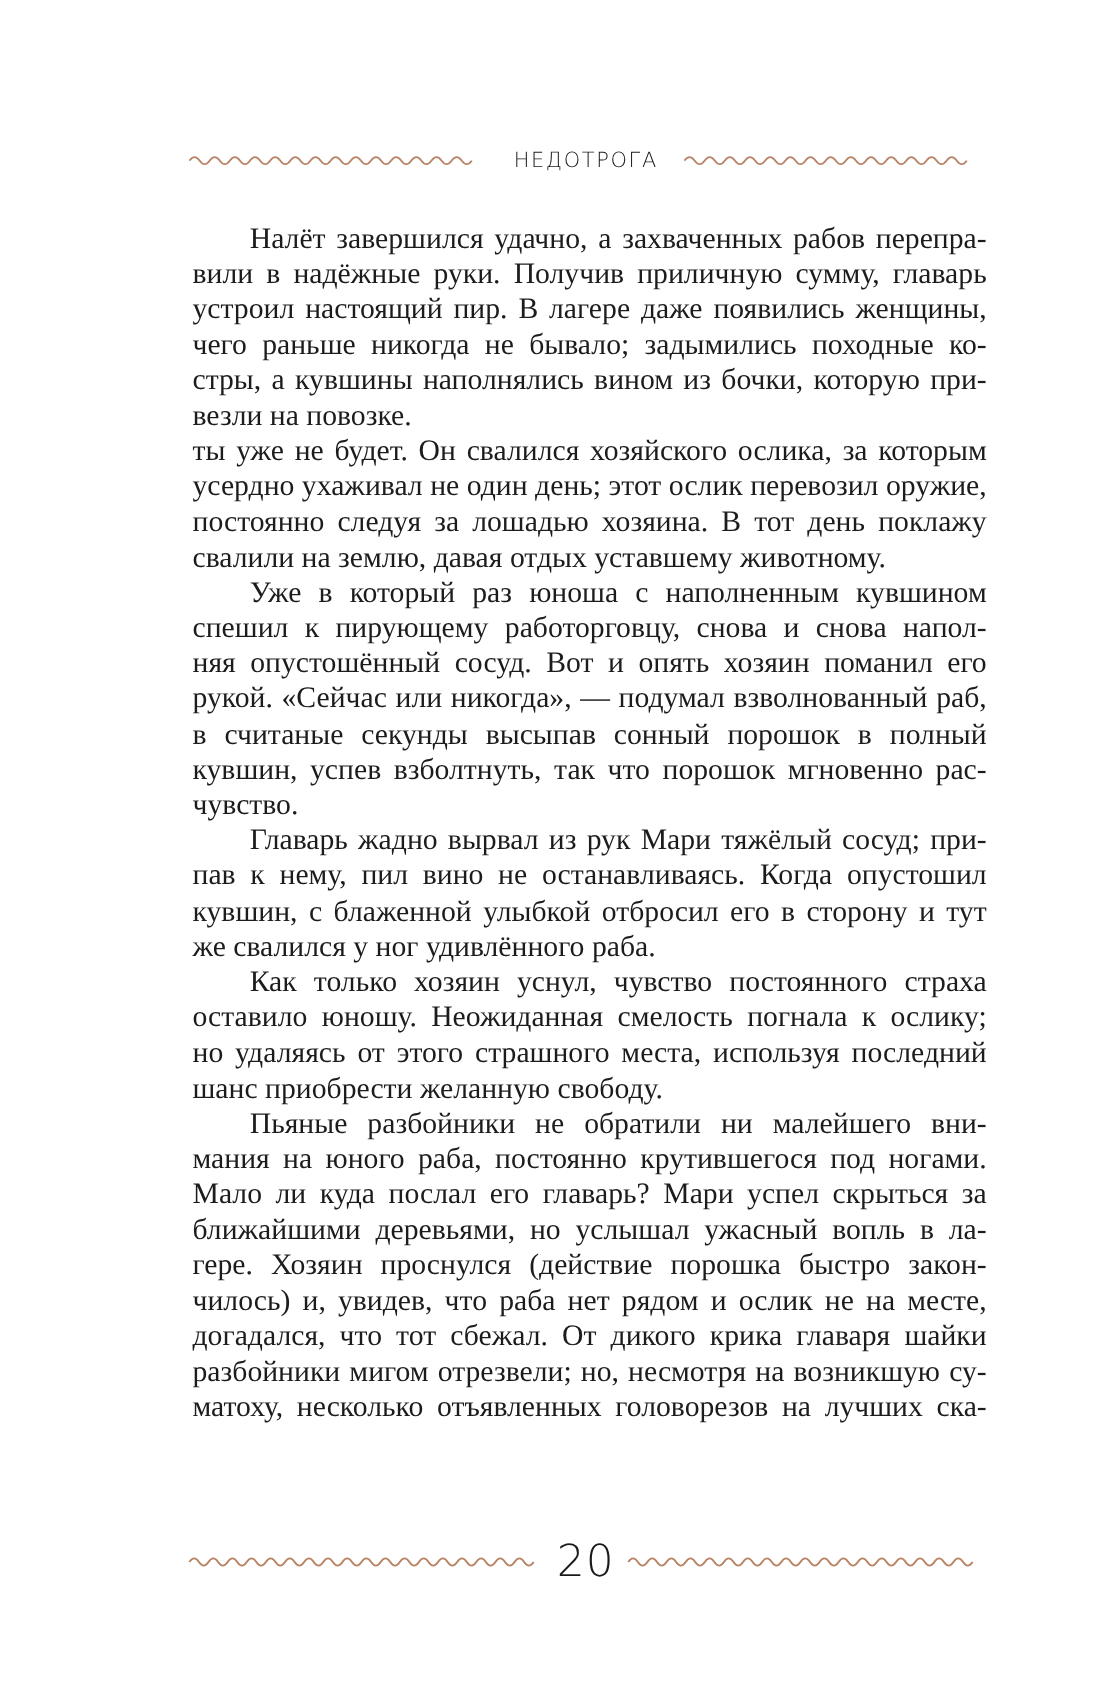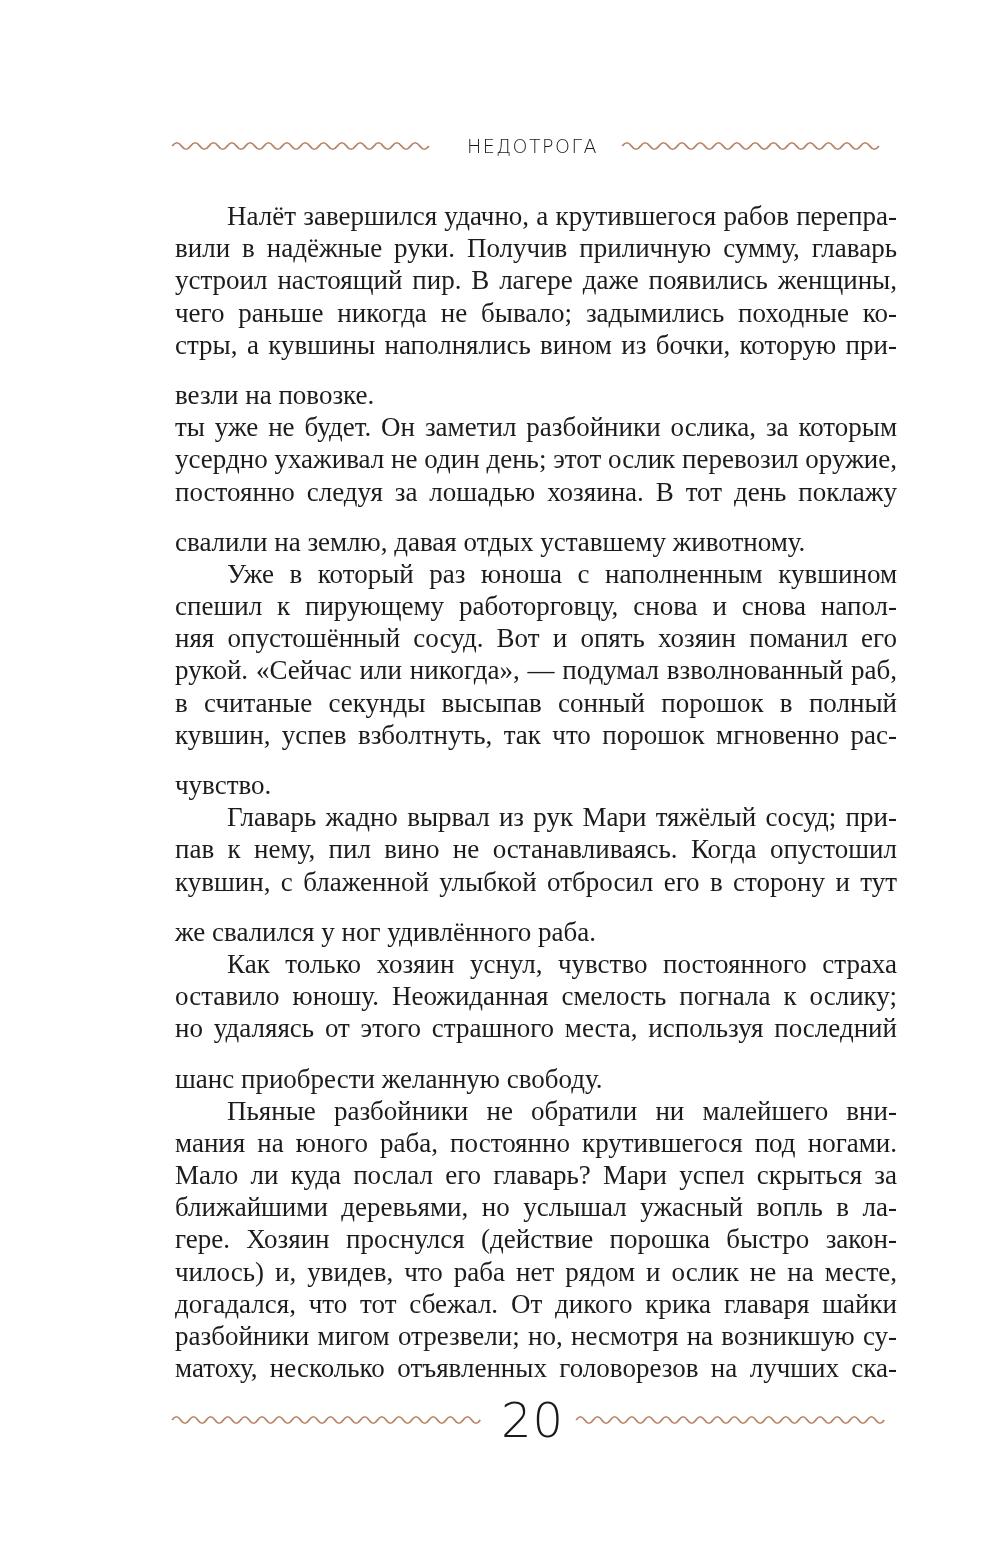--- a/index.html
+++ b/index.html
@@ -9,52 +9,52 @@
     .running-title {
       font-family: "DejaVu Sans", sans-serif; font-size: 19px; letter-spacing: 1.5px;
       color: #1a1a1a; padding: 0 22px; white-space: nowrap; font-weight: 300;
     }
     .text-block {
       position: absolute; top: 200px; left: 175px; width: 722px;
       font-family: "Liberation Serif", serif; font-size: 27px; line-height: 32.2px;
       color: #1c1c1c;
     }
     .line { display: block; white-space: nowrap; text-align: justify; text-align-last: justify; height: 32.2px; }
-    .line.last { text-align-last: left; margin-top: 18px; }
+    .line.last { text-align-last: left; }
     .line.indent { padding-left: 52px; }
     .footer { position: absolute; top: 1395px; left: 170px; width: 725px; height: 50px; display: flex; align-items: center; }
     .page-number {
-      font-family: "DejaVu Sans", sans-serif; font-weight: 300; font-size: 48px;
+      font-family: "DejaVu Sans", sans-serif; font-weight: 300; font-size: 40px;
       color: #1a1a1a; padding: 0 10px; line-height: 1; letter-spacing: 1px;
     }
   </style>
 </head>
 <body>
 
 <div class="header">
   <svg class="wave" preserveAspectRatio="none" viewBox="0 0 240 14">
       <path d="M 2 7 Q 6 0.5999999999999996 10 7 Q 14 13.4 18 7 Q 22 0.5999999999999996 26 7 Q 30 13.4 34 7 Q 38 0.5999999999999996 42 7 Q 46 13.4 50 7 Q 54 0.5999999999999996 58 7 Q 62 13.4 66 7 Q 70 0.5999999999999996 74 7 Q 78 13.4 82 7 Q 86 0.5999999999999996 90 7 Q 94 13.4 98 7 Q 102 0.5999999999999996 106 7 Q 110 13.4 114 7 Q 118 0.5999999999999996 122 7 Q 126 13.4 130 7 Q 134 0.5999999999999996 138 7 Q 142 13.4 146 7 Q 150 0.5999999999999996 154 7 Q 158 13.4 162 7 Q 166 0.5999999999999996 170 7 Q 174 13.4 178 7 Q 182 0.5999999999999996 186 7 Q 190 13.4 194 7 Q 198 0.5999999999999996 202 7 Q 206 13.4 210 7 Q 214 0.5999999999999996 218 7 Q 222 13.4 226 7" fill="none" stroke="#b98466" stroke-width="1.6"></path>
     </svg>
   <span class="running-title">НЕДОТРОГА</span>
   <svg class="wave" preserveAspectRatio="none" viewBox="0 0 240 14">
       <path d="M 2 7 Q 6 0.5999999999999996 10 7 Q 14 13.4 18 7 Q 22 0.5999999999999996 26 7 Q 30 13.4 34 7 Q 38 0.5999999999999996 42 7 Q 46 13.4 50 7 Q 54 0.5999999999999996 58 7 Q 62 13.4 66 7 Q 70 0.5999999999999996 74 7 Q 78 13.4 82 7 Q 86 0.5999999999999996 90 7 Q 94 13.4 98 7 Q 102 0.5999999999999996 106 7 Q 110 13.4 114 7 Q 118 0.5999999999999996 122 7 Q 126 13.4 130 7 Q 134 0.5999999999999996 138 7 Q 142 13.4 146 7 Q 150 0.5999999999999996 154 7 Q 158 13.4 162 7 Q 166 0.5999999999999996 170 7 Q 174 13.4 178 7 Q 182 0.5999999999999996 186 7 Q 190 13.4 194 7 Q 198 0.5999999999999996 202 7 Q 206 13.4 210 7 Q 214 0.5999999999999996 218 7 Q 222 13.4 226 7" fill="none" stroke="#b98466" stroke-width="1.6"></path>
     </svg>
 </div>
 
 <div class="text-block" id="text-block">
     <div>
-      <span class="line indent">Налёт завершился удачно, а крутившегося рабов перепра-</span>
+      <span class="line indent">Налёт завершился удачно, а захваченных рабов перепра-</span>
       <span class="line">вили в надёжные руки. Получив приличную сумму, главарь</span>
       <span class="line">устроил настоящий пир. В лагере даже появились женщины,</span>
       <span class="line">чего раньше никогда не бывало; задымились походные ко-</span>
       <span class="line">стры, а кувшины наполнялись вином из бочки, которую при-</span>
       <span class="line last">везли на повозке.</span>
     </div>
     <div>
-      <span class="line">ты уже не будет. Он заметил разбойники ослика, за которым</span>
+      <span class="line">ты уже не будет. Он свалился хозяйского ослика, за которым</span>
       <span class="line">усердно ухаживал не один день; этот ослик перевозил оружие,</span>
       <span class="line">постоянно следуя за лошадью хозяина. В тот день поклажу</span>
       <span class="line last">свалили на землю, давая отдых уставшему животному.</span>
     </div>
     <div>
       <span class="line indent">Уже в который раз юноша с наполненным кувшином</span>
       <span class="line">спешил к пирующему работорговцу, снова и снова напол-</span>
       <span class="line">няя опустошённый сосуд. Вот и опять хозяин поманил его</span>
       <span class="line">рукой. «Сейчас или никогда», — подумал взволнованный раб,</span>
       <span class="line">в считаные секунды высыпав сонный порошок в полный</span>

